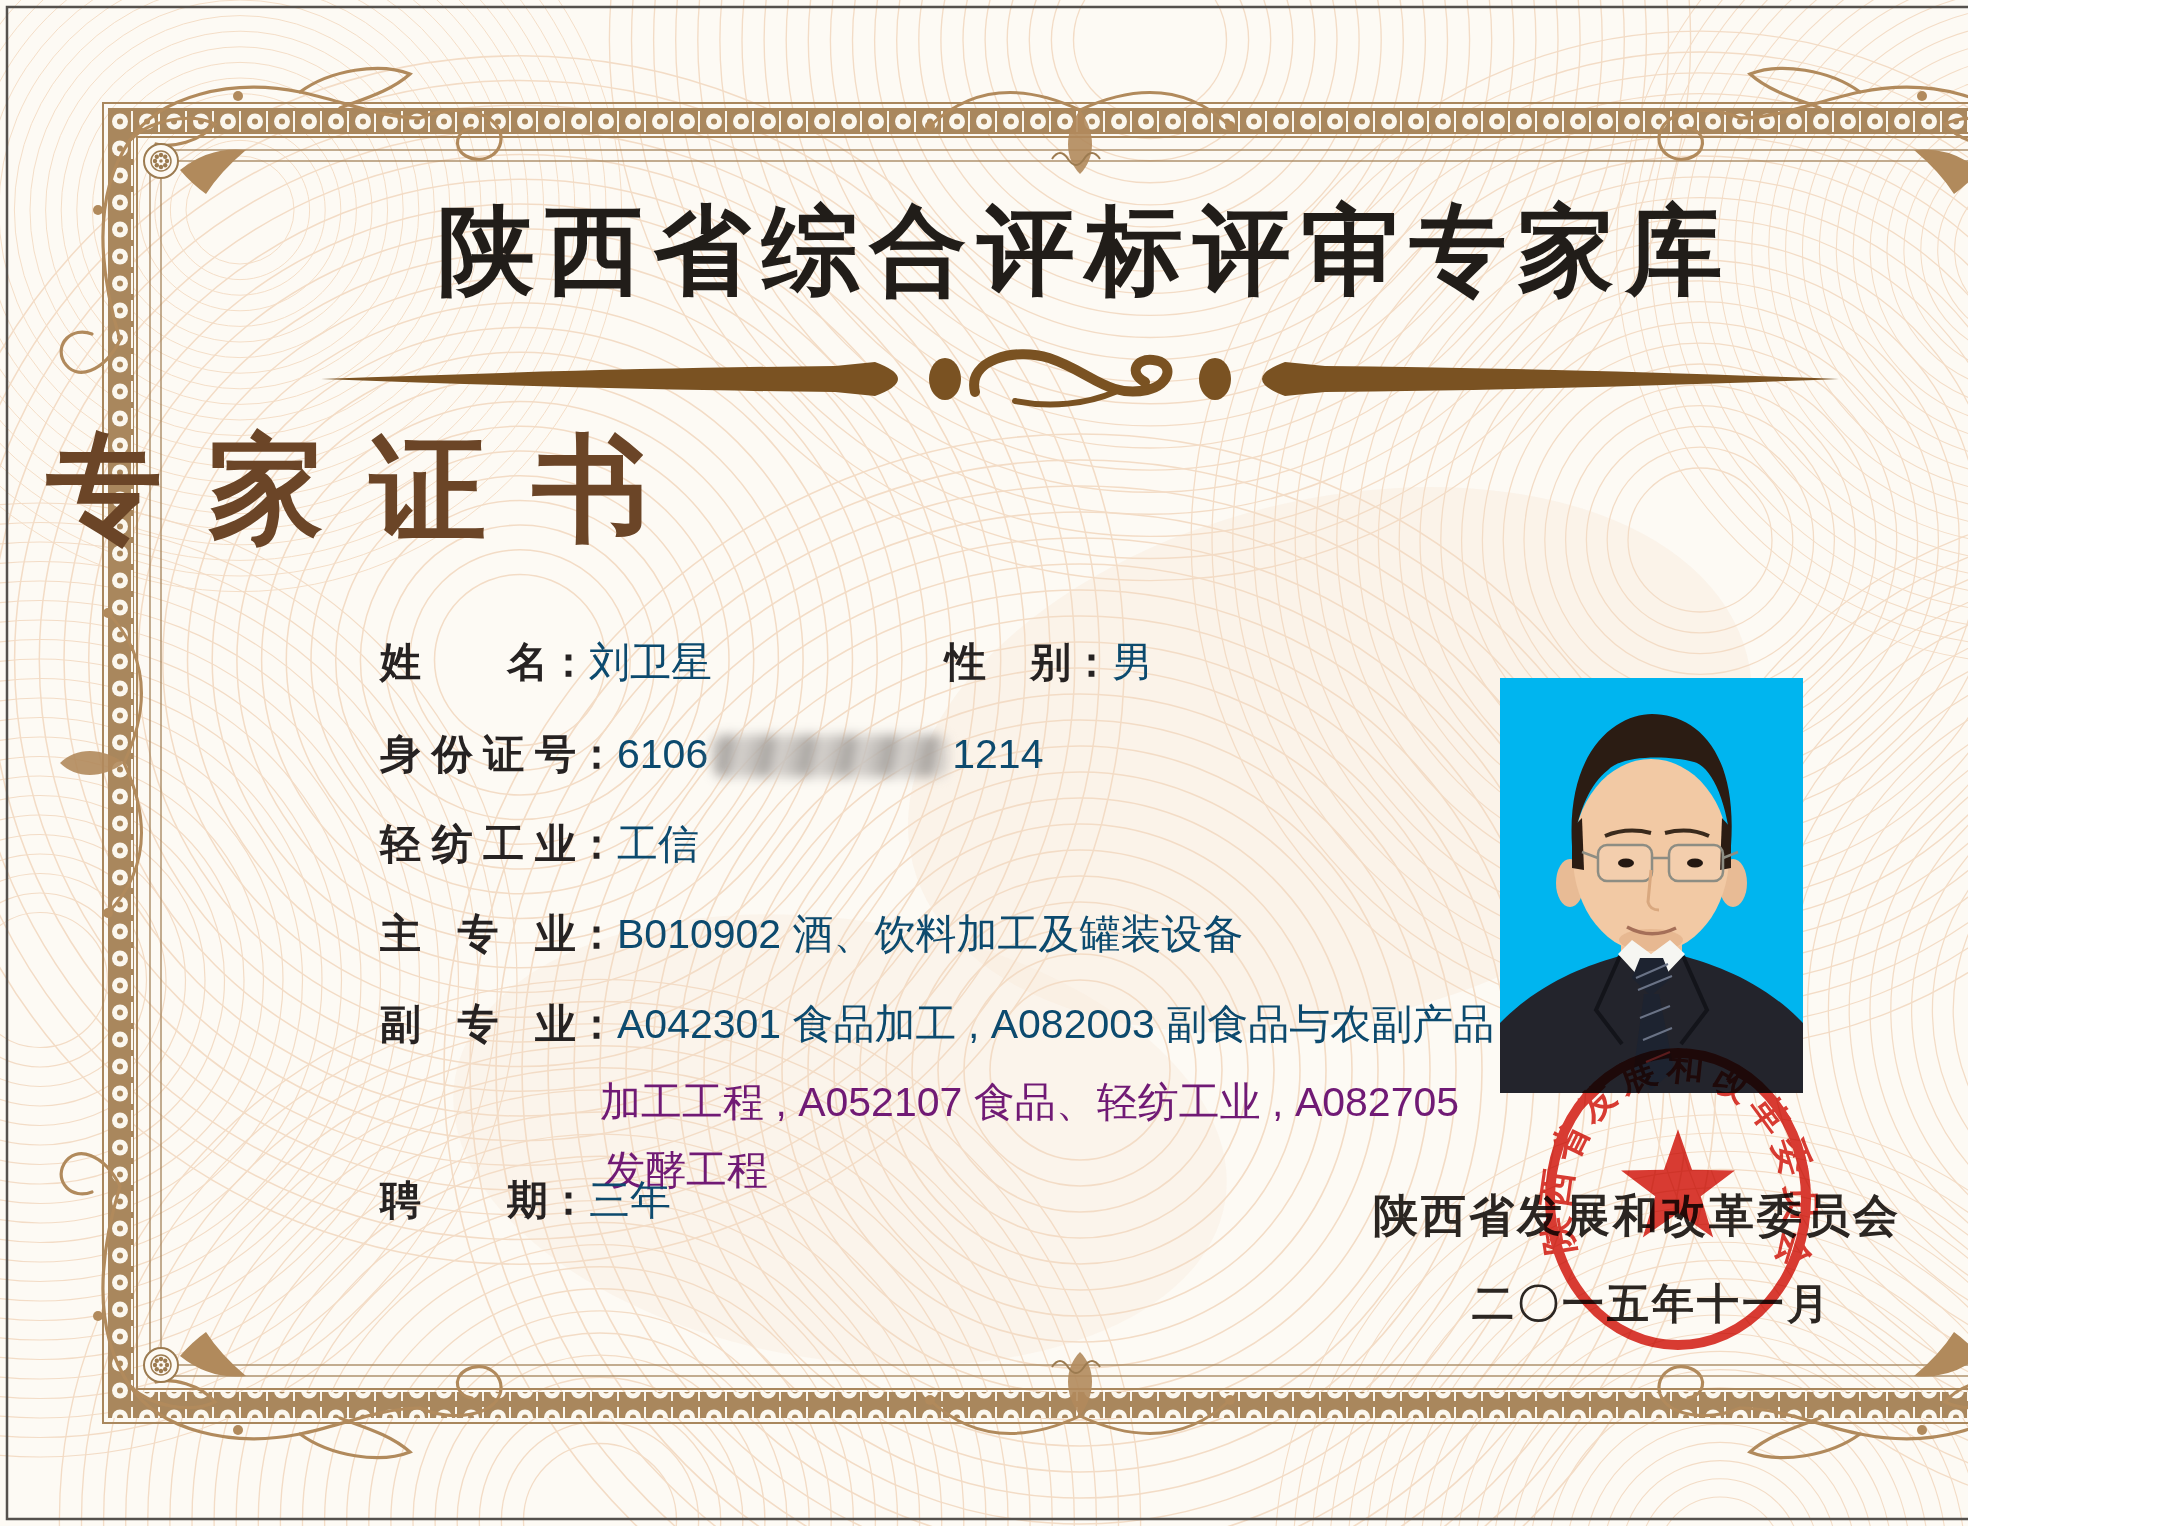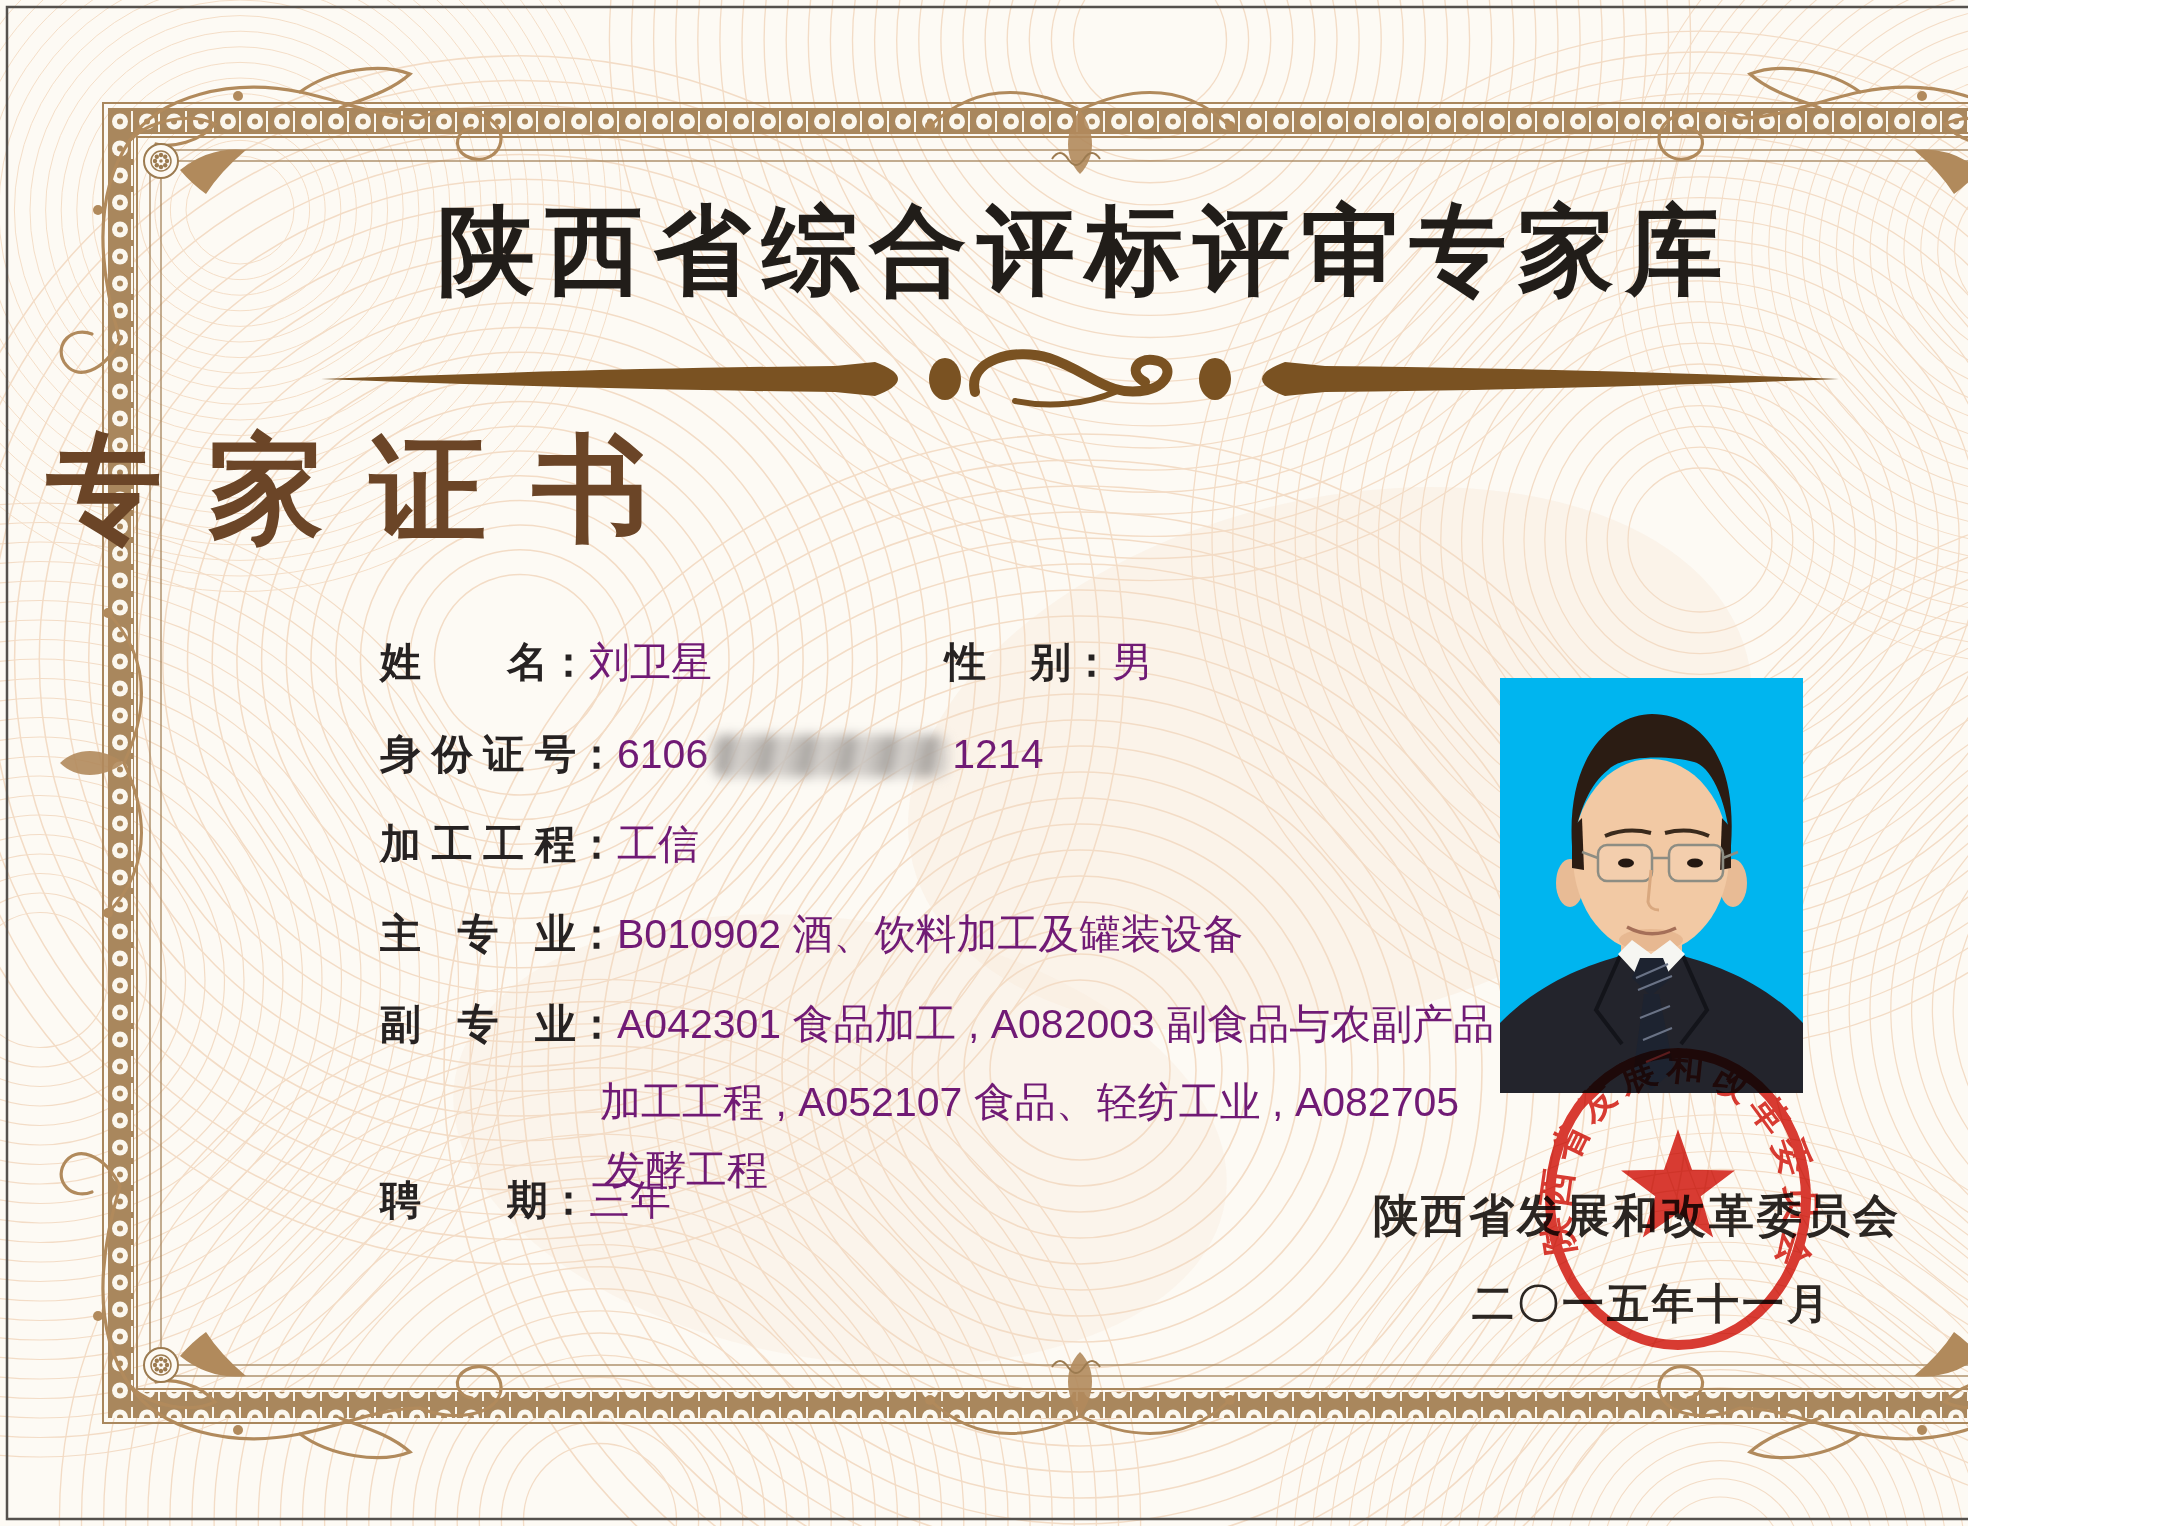--- a/index.html
+++ b/index.html
@@ -17,21 +17,21 @@
     font-size:116px;letter-spacing:46px;padding-left:46px;box-sizing:border-box;line-height:1.0;}
   .code-row{position:absolute;top:494px;left:1627px;display:flex;align-items:baseline;gap:24px;white-space:nowrap;}
   .code-label{font-size:31px;font-weight:700;color:#1d1a18;}
   .code-value{font-size:34px;font-weight:400;color:#414141;letter-spacing:1px;}
 
   .fields{position:absolute;left:372px;top:640px;width:1200px;color:#262222;}
   .frow{position:absolute;white-space:nowrap;font-size:41px;line-height:1.1;}
   .flabel{display:inline-block;text-align:justify;text-align-last:justify;font-weight:700;vertical-align:baseline;margin-left:8px;}
   .w4{width:196px;} .w2{width:168px;} .w2g{width:126px;}
   .fcolon{font-weight:700;}
-  .fvalue{font-weight:400;color:#701a75;}
+  .fvalue{font-weight:400;color:#0c4a6e;}
   .gender{position:absolute;left:565px;top:0;}
   .id-masked{display:inline-block;width:236px;height:42px;margin:0 4px;vertical-align:-9px;border-radius:10px;
      background:repeating-linear-gradient(100deg,#b6b2ae 0 14px,#8f8b88 14px 22px,#cbc7c3 22px 40px);
      filter:blur(6px);opacity:.85;}
   .cont{font-weight:400;color:#701a75;}
 
   .photo{position:absolute;left:1500px;top:678px;width:303px;height:415px;}
   .authority{position:absolute;left:1372px;top:1186px;width:530px;text-align:center;
      font-family:"DejaVu Serif","Liberation Serif",serif;font-weight:700;font-size:45px;
      letter-spacing:3px;color:#2b2622;}
@@ -173,21 +173,21 @@
     <div class="frow" style="top:0;">
       <span class="flabel w2">姓 名</span><span class="fcolon">：</span><span class="fvalue">刘卫星</span>
       <span class="gender">
         <span class="flabel w2g">性 别</span><span class="fcolon">：</span><span class="fvalue">男</span>
       </span>
     </div>
     <div class="frow" style="top:92px;">
       <span class="flabel w4">身份证号</span><span class="fcolon">：</span><span class="fvalue">6106</span><span class="id-masked"></span><span class="fvalue">1214</span>
     </div>
     <div class="frow" style="top:182px;">
-      <span class="flabel w4">加工工程</span><span class="fcolon">：</span><span class="fvalue">工信</span>
+      <span class="flabel w4">轻纺工业</span><span class="fcolon">：</span><span class="fvalue">工信</span>
     </div>
     <div class="frow" style="top:272px;">
       <span class="flabel w4">主 专 业</span><span class="fcolon">：</span><span class="fvalue">B010902 酒、饮料加工及罐装设备</span>
     </div>
     <div class="frow" style="top:362px;">
       <span class="flabel w4">副 专 业</span><span class="fcolon">：</span><span class="fvalue">A042301 食品加工 , A082003 副食品与农副产品</span>
     </div>
     <div class="frow cont" style="top:440px;left:228px;">加工工程 , A052107 食品、轻纺工业 , A082705</div>
     <div class="frow cont" style="top:508px;left:232px;">发酵工程</div>
     <div class="frow" style="top:538px;">

